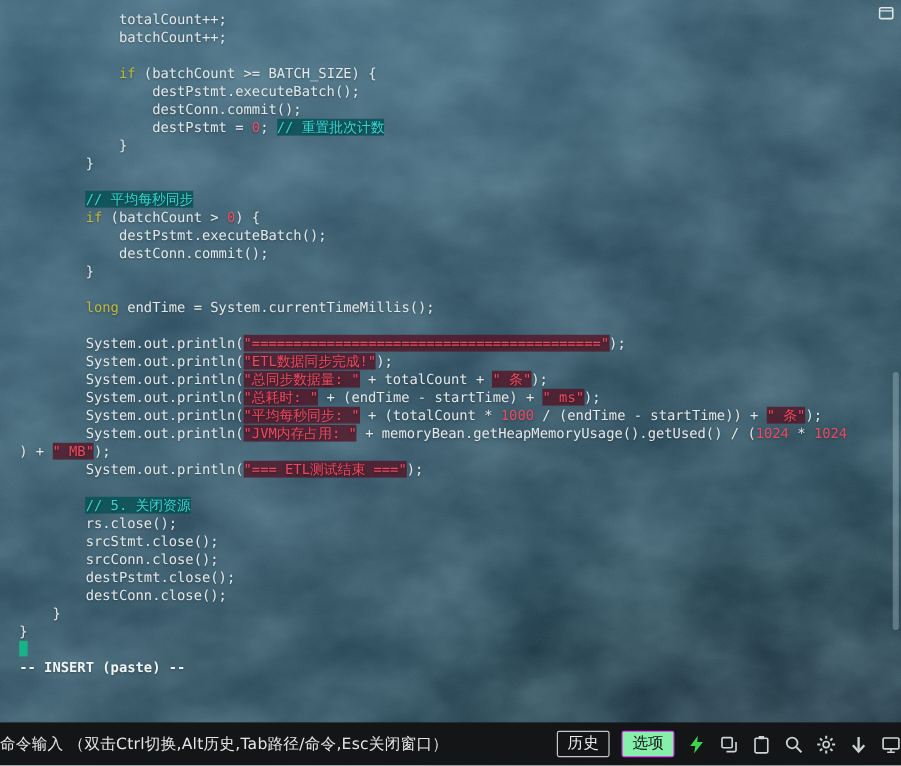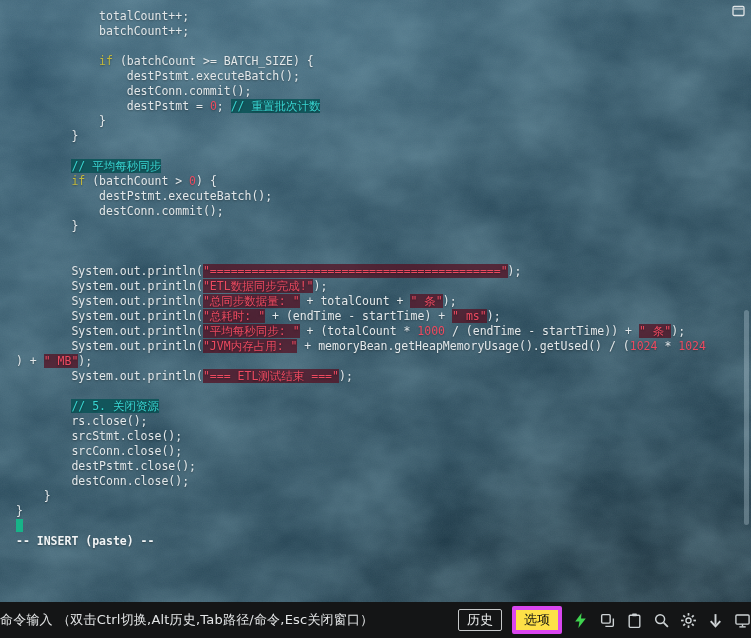--- a/index.html
+++ b/index.html
@@ -52,21 +52,21 @@
     padding:0 0;box-sizing:border-box;
     color:#e4e6e7;font-size:13px;
   }
   .toolbar .hint{white-space:nowrap;letter-spacing:0.2px;}
   .tb-right{display:flex;align-items:center;gap:10px;}
   .btn{
     font-family:"DejaVu Sans", sans-serif;font-size:13px;
     padding:2px 8px;border-radius:2px;cursor:pointer;line-height:16px;
   }
   .btn.outline{border:1px solid #c7c9ca;color:#eceeee;background:transparent;}
-  .btn.filled{border:4px solid #d946ef;background:#fde047;color:#121212;}
+  .btn.filled{border:1px solid #d946ef;background:#86efac;color:#121212;}
   .ticon{width:17px;height:17px;display:block;cursor:pointer;}
 </style>
 </head>
 <body>
 
 <div class="screen">
 
   <svg class="bgnoise" width="751" height="638">
     <defs>
       <filter id="clouds" x="0" y="0" width="100%" height="100%">
@@ -94,20 +94,21 @@
           <div class="line"><span class="tok-p">                destPstmt = </span><span class="tok-n">0</span><span class="tok-p">; </span><span class="tok-c">// 重置批次计数</span></div>
           <div class="line"><span class="tok-p">            }</span></div>
           <div class="line"><span class="tok-p">        }</span></div>
           <div class="line"></div>
           <div class="line"><span class="tok-p">        </span><span class="tok-c">// 平均每秒同步</span></div>
           <div class="line"><span class="tok-p">        </span><span class="tok-k">if</span><span class="tok-p"> (batchCount &gt; </span><span class="tok-n">0</span><span class="tok-p">) {</span></div>
           <div class="line"><span class="tok-p">            destPstmt.executeBatch();</span></div>
           <div class="line"><span class="tok-p">            destConn.commit();</span></div>
           <div class="line"><span class="tok-p">        }</span></div>
           <div class="line"></div>
+          <div class="line"><span class="tok-p">        </span><span class="tok-k">long</span><span class="tok-p"> endTime = System.currentTimeMillis();</span></div>
           <div class="line"></div>
           <div class="line"><span class="tok-p">        System.out.println(</span><span class="tok-s">"=========================================="</span><span class="tok-p">);</span></div>
           <div class="line"><span class="tok-p">        System.out.println(</span><span class="tok-s">"ETL数据同步完成!"</span><span class="tok-p">);</span></div>
           <div class="line"><span class="tok-p">        System.out.println(</span><span class="tok-s">"总同步数据量: "</span><span class="tok-p"> + totalCount + </span><span class="tok-s">" 条"</span><span class="tok-p">);</span></div>
           <div class="line"><span class="tok-p">        System.out.println(</span><span class="tok-s">"总耗时: "</span><span class="tok-p"> + (endTime - startTime) + </span><span class="tok-s">" ms"</span><span class="tok-p">);</span></div>
           <div class="line"><span class="tok-p">        System.out.println(</span><span class="tok-s">"平均每秒同步: "</span><span class="tok-p"> + (totalCount * </span><span class="tok-n">1000</span><span class="tok-p"> / (endTime - startTime)) + </span><span class="tok-s">" 条"</span><span class="tok-p">);</span></div>
           <div class="line"><span class="tok-p">        System.out.println(</span><span class="tok-s">"JVM内存占用: "</span><span class="tok-p"> + memoryBean.getHeapMemoryUsage().getUsed() / (</span><span class="tok-n">1024</span><span class="tok-p"> * </span><span class="tok-n">1024</span></div>
           <div class="line"><span class="tok-p">) + </span><span class="tok-s">" MB"</span><span class="tok-p">);</span></div>
           <div class="line"><span class="tok-p">        System.out.println(</span><span class="tok-s">"=== ETL测试结束 ==="</span><span class="tok-p">);</span></div>
           <div class="line"></div>

